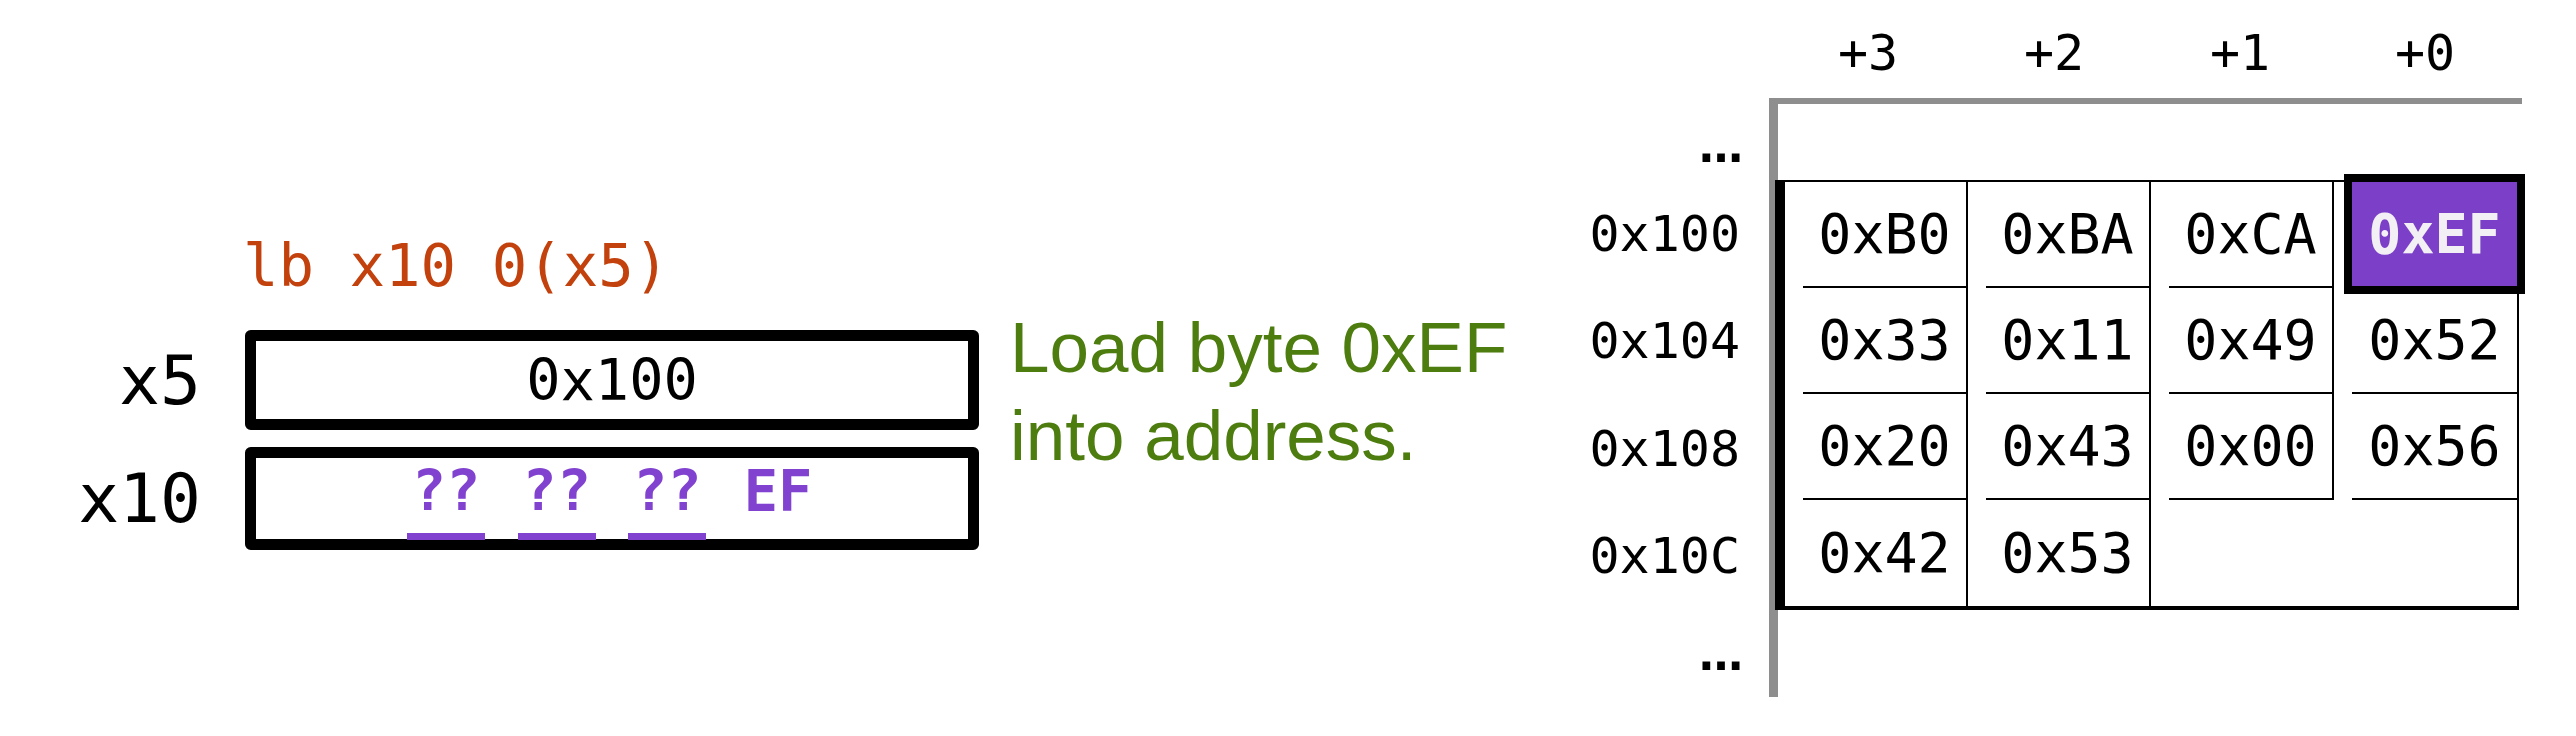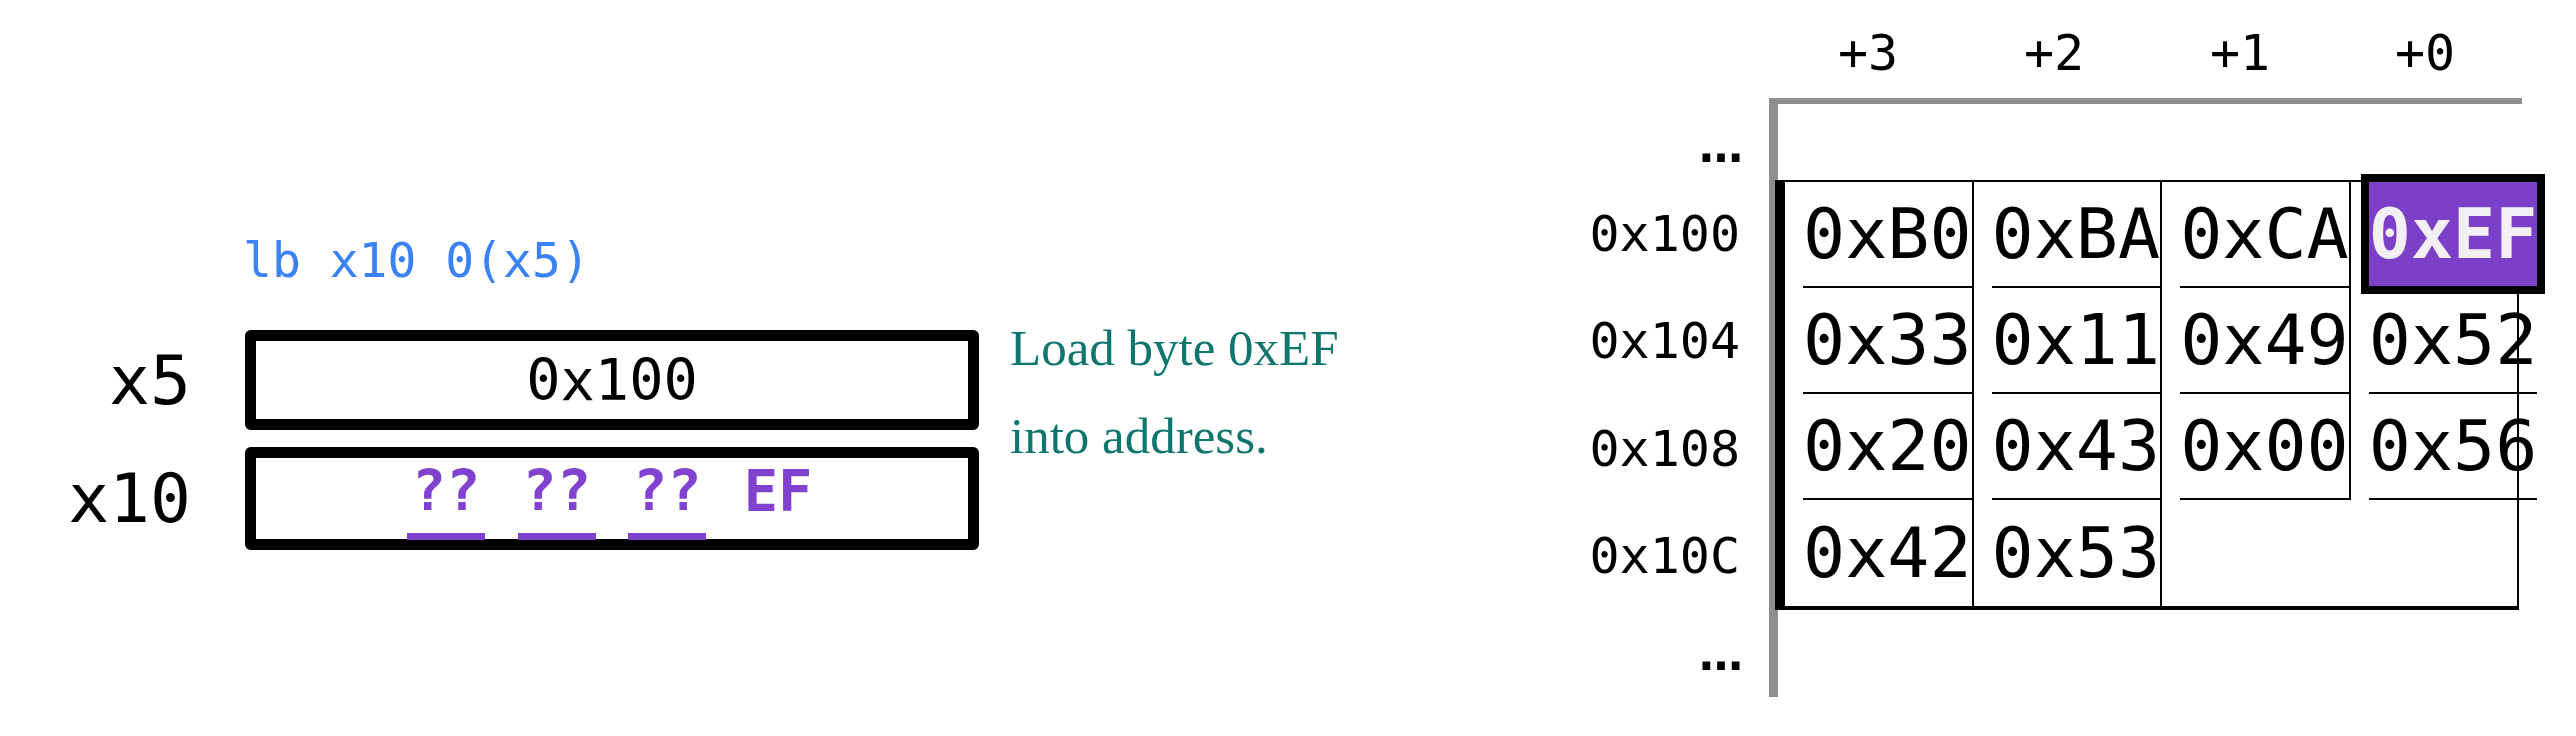--- a/index.html
+++ b/index.html
@@ -10,28 +10,28 @@
     background: #ffffff;
     overflow: hidden;
     font-family: "DejaVu Sans Mono", monospace;
     color: #000000;
   }
 
   
   .instruction {
     position: absolute;
     left: 243px; top: 236px;
-    font-size: 48px;
+    font-size: 59px;
     line-height: 1;
-    color: #3b82f6;
+    color: #c2410c;
     white-space: pre;
   }
   .reg-name {
     position: absolute;
-    left: 25px; width: 166px;
+    left: 35px; width: 166px;
     display: flex; align-items: center; justify-content: flex-end;
     font-size: 68px;
   }
   .reg-name.r1 { top: 330px; height: 100px; }
   .reg-name.r2 { top: 447px; height: 103px; }
   .reg-box {
     position: absolute;
     left: 245px; width: 734px;
     box-sizing: border-box;
     border: 11.4px solid #000;
@@ -55,25 +55,25 @@
   }
   .x10-val .plain {
     border-bottom: 7.6px solid transparent;
     padding-bottom: 9px;
   }
 
   
   .caption {
     position: absolute;
     left: 1010px; top: 304px;
-    font-family: Liberation Serif, serif;
-    font-size: 51px;
+    font-family: Liberation Sans, sans-serif;
+    font-size: 71px;
     line-height: 88px;
     font-weight: 500;
-    color: #0f766e;
+    color: #4d7c0f;
     white-space: nowrap;
   }
 
   
   .mem-header {
     position: absolute;
     top: 25px; height: 55px; width: 186px;
     display: flex; align-items: center; justify-content: center;
     font-size: 50px;
   }
@@ -104,21 +104,21 @@
     border: 2.9px solid #000;
     border-left-width: 10.5px;
     border-bottom-width: 4.8px;
     display: grid;
     grid-template-columns: repeat(4, 1fr);
     grid-template-rows: repeat(4, 1fr);
   }
   .mem-cell {
     box-sizing: border-box;
     display: flex; align-items: center; justify-content: center;
-    font-size: 70px;
+    font-size: 55px;
     border-right: 2.9px solid #000;
     border-bottom: 2.9px solid #000;
     margin-left: 18px;
   }
   .mem-cell:nth-child(4n) { border-right: none; }
   .mem-cell:nth-child(n+13) { border-bottom: none; }
   .mem-cell.hl {
     position: relative;
     background: #7B3FC8;
     color: #F2EFF5;

